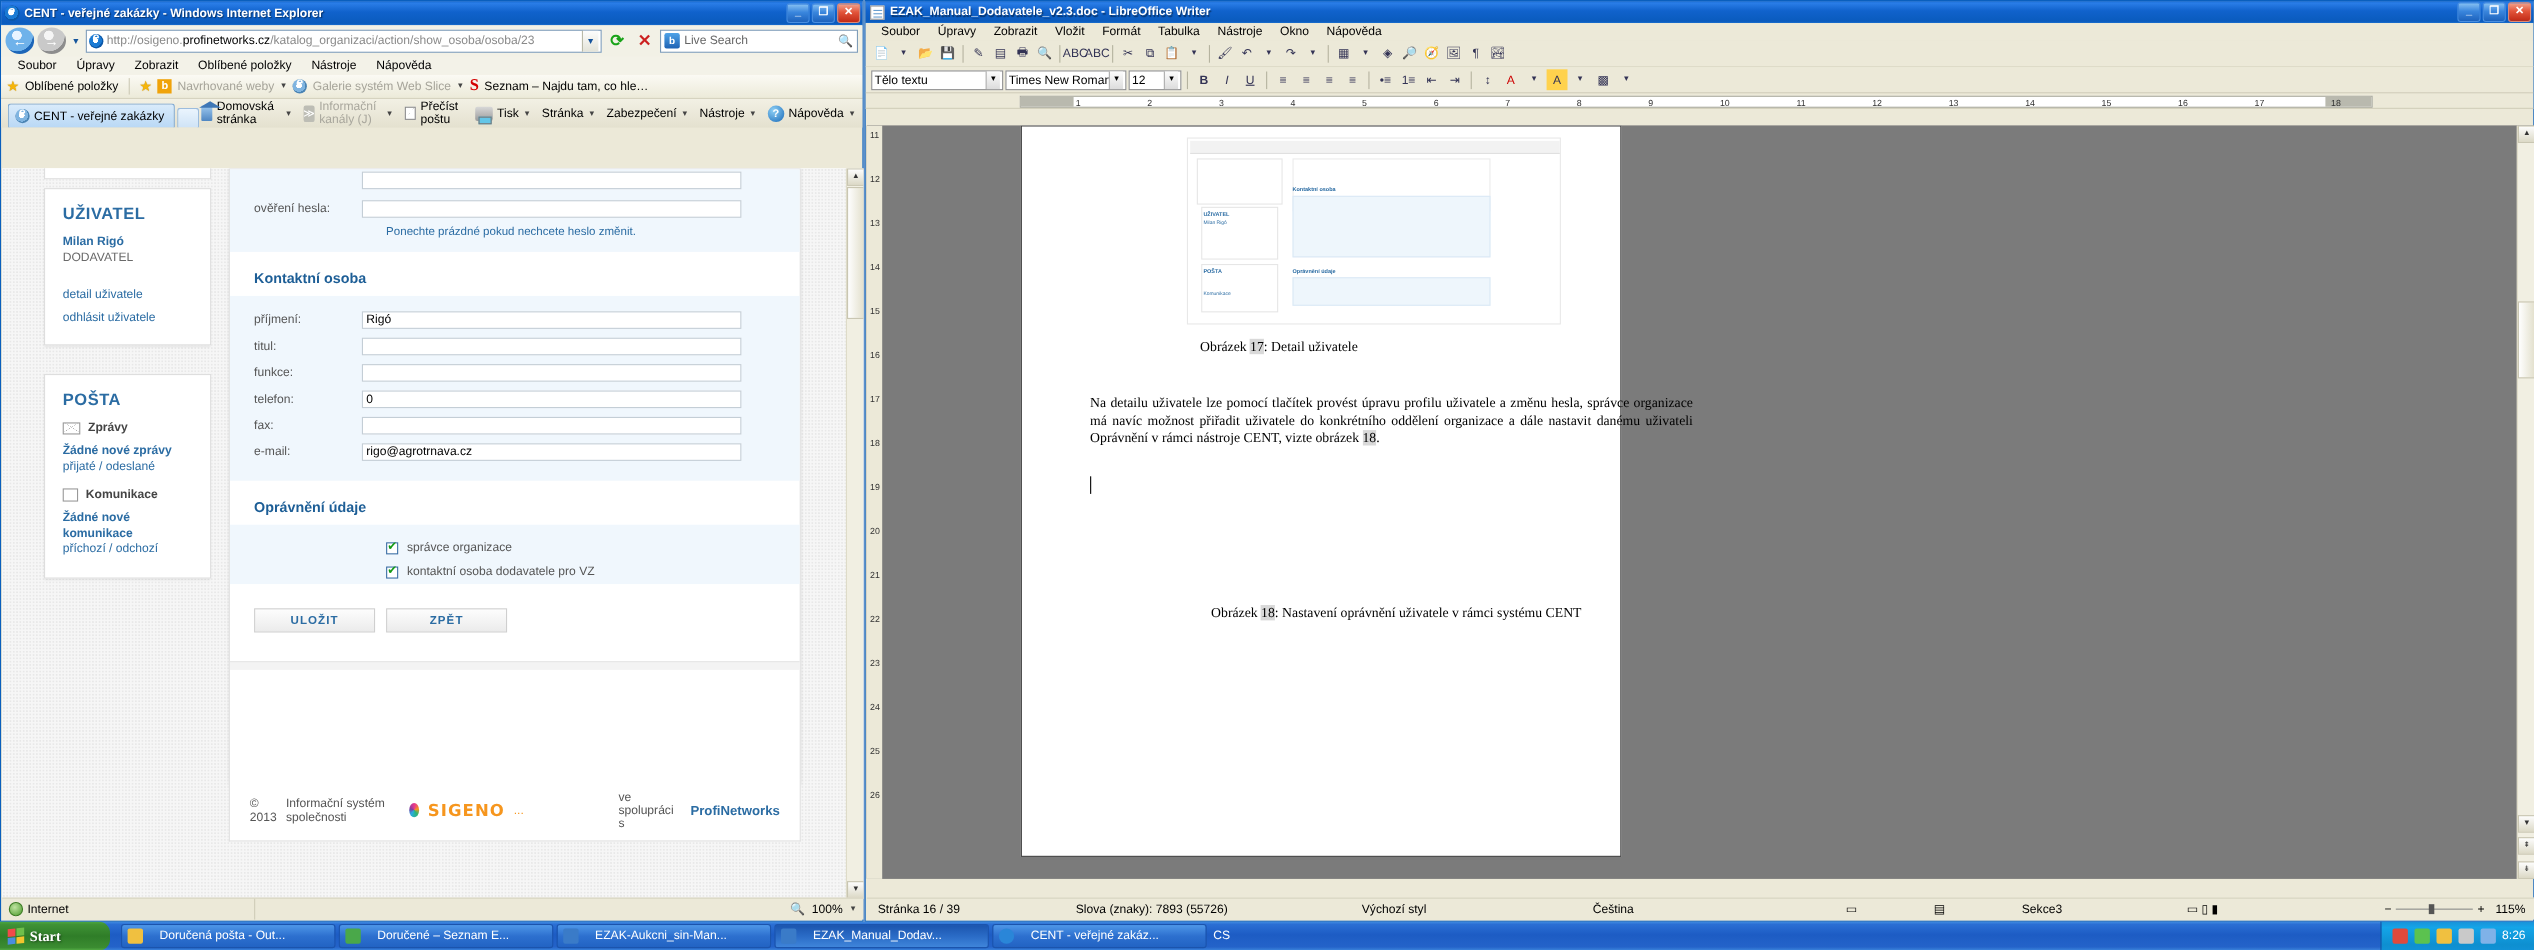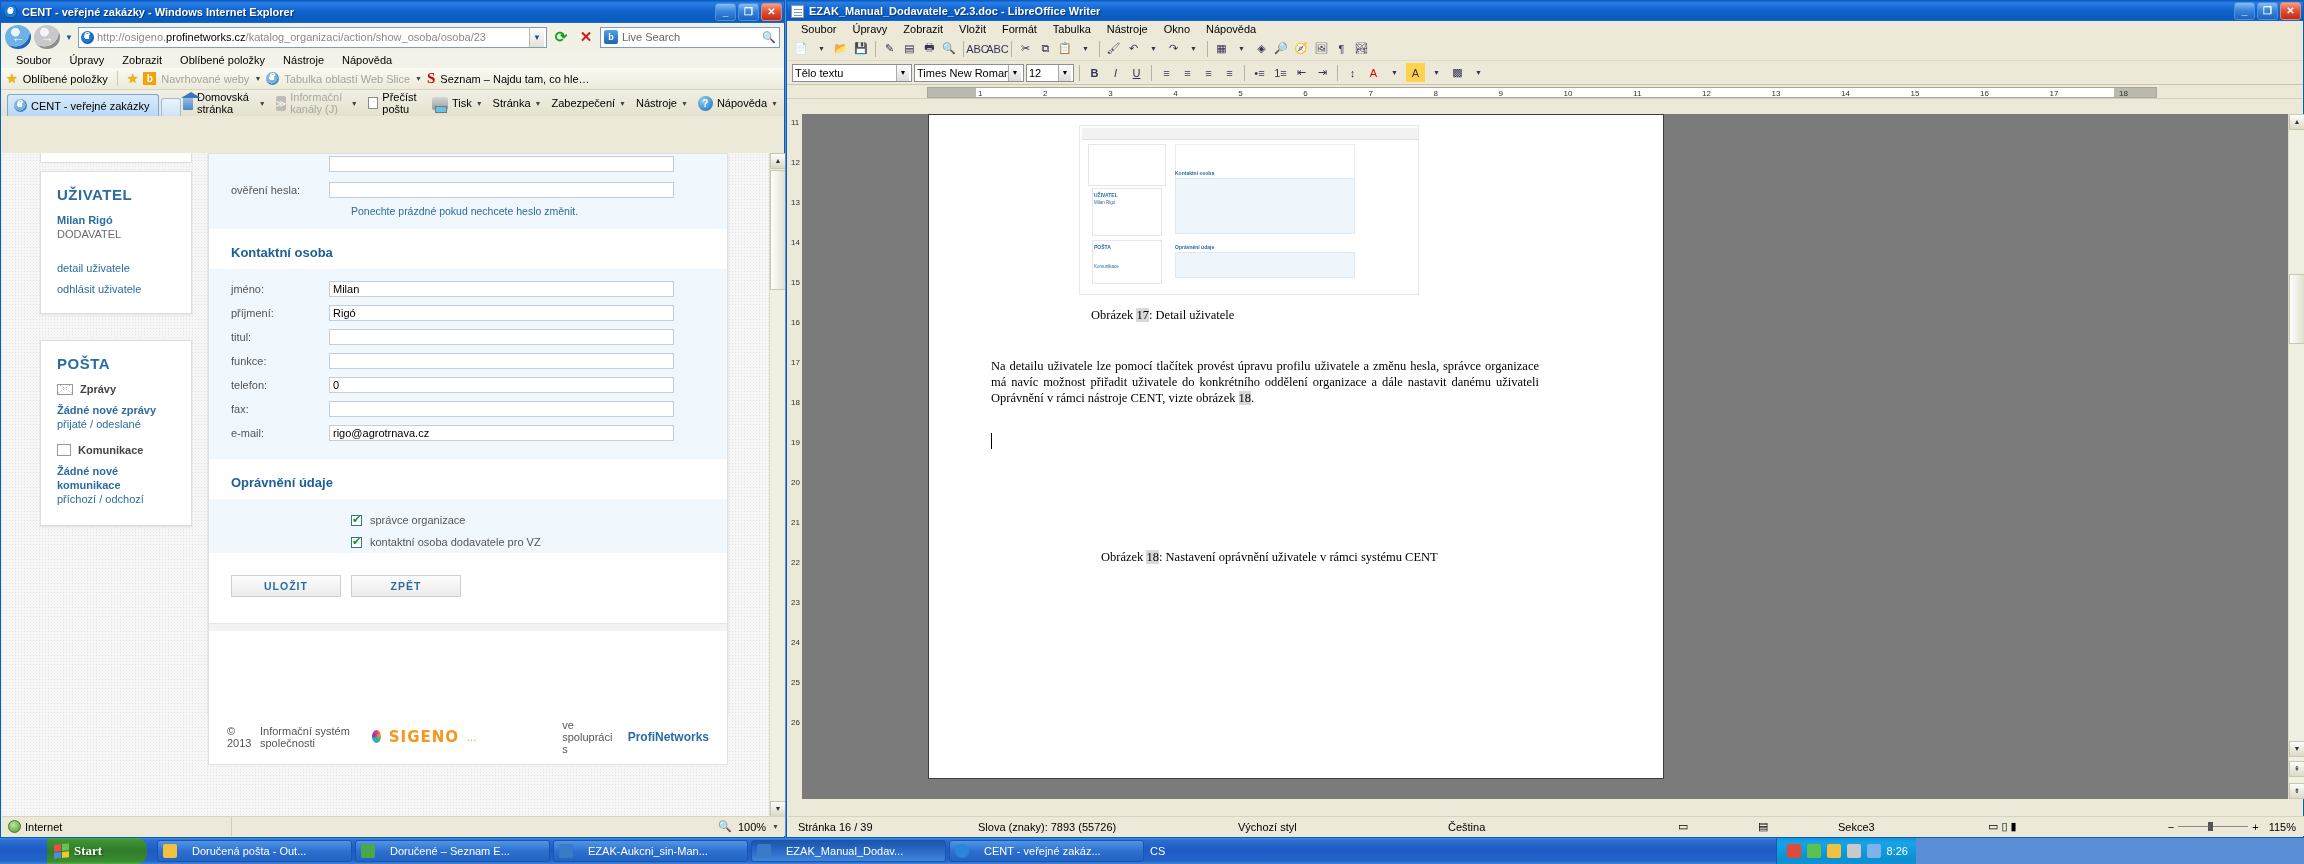--- a/index.html
+++ b/index.html
@@ -144,34 +144,34 @@
   .lo-tb2 { height:24px; background:#ece9d8; display:flex; align-items:center; padding-left:5px; gap:2px; border-bottom:1px solid #c9c6b2;}
   .combo { height:18px; background:#fff; border:1px solid #8f8f8f; display:flex; align-items:center; padding:0 2px; font-size:11px; color:#000;}
   .combo .cv{flex:1; white-space:nowrap; overflow:hidden;}
   .combo .cb{ width:13px;height:16px; background:linear-gradient(to bottom,#fcfcfc,#dcdcdc); border-left:1px solid #aaa; font-size:7px; text-align:center; line-height:16px;}
   .lo-ruler { height:14px; background:#ece9d8; position:relative; border-bottom:1px solid #d2cfbb;}
   .rule-in { position:absolute; left:140px; top:2px; width:1230px; height:11px; background:#fff; border:1px solid #a8a89a; font-size:8px; color:#333;}
   .rule-gray{position:absolute; top:0; height:100%; background:#b9b9ae;}
   .lo-body { position:absolute; left:1px; top:113px; width:1516px; height:685px; background:#7b7b7b; overflow:hidden;}
   .vruler { position:absolute; left:0; top:0; width:14px; height:100%; background:#ece9d8; font-size:8px; color:#333; }
   .vruler div{ position:absolute; left:3px; }
-  .page { position:absolute; left:140px; top:0px; width:736px; height:665px; background:#fff; border:1px solid #3c3c3c;}
+  .page { position:absolute; left:140px; top:0px; width:546px; height:665px; background:#fff; border:1px solid #3c3c3c;}
   .doc-img { position:absolute; left:150px; top:10px; width:340px; height:170px; background:#fff; border:1px solid #e8e8e8;}
   .para { position:absolute; font-family:"Liberation Serif", serif; color:#000;}
   .fignum { background:#d9d9d9; }
   .lo-rightscroll { position:absolute; right:0; top:0; width:16px; height:100%; background:#f1efe2; border-left:1px solid #dedbc8;}
   .lo-status { position:absolute; left:1px; bottom:1px; width:1516px; height:20px; background:#ece9d8; border-top:1px solid #d6d3c0; display:flex; align-items:center; font-size:11px;}
   .zoomslider { display:flex; align-items:center; gap:4px;}
   .zline { width:70px; height:1px; background:#8a8a8a; position:relative;}
   .zknob { position:absolute; left:30px; top:-4px; width:5px;height:9px; background:#555;}
 
   
-  .taskbar { position:absolute; left:0; bottom:0; width:1916px; height:26px;
+  .taskbar { position:absolute; left:0; bottom:0; width:2304px; height:26px;
      background:linear-gradient(to bottom,#3f8ae0 0%,#2b6fd4 9%,#1d5cc4 45%,#2463c9 88%,#3c85dc 100%);
-     display:flex; align-items:center;padding-left:47px; }
+     display:flex; align-items:center; }
   .startbtn { width:100px; height:26px; background:linear-gradient(to bottom,#4ba63f 0%,#3f9235 10%,#2f7d28 50%,#3b8c31 90%,#55ae46 100%);
      border-radius:0 10px 10px 0; display:flex; align-items:center; gap:5px; padding-left:7px; color:#fff; font-weight:bold; font-size:13px;
      font-family:"Liberation Serif",serif; text-shadow:1px 1px 2px rgba(0,0,0,.5);}
   .flag { width:15px;height:14px; display:grid; grid-template-columns:1fr 1fr; grid-template-rows:1fr 1fr; gap:1px; transform:skewY(-6deg);}
   .flag i{display:block;}
   .tasks { display:flex; align-items:center; gap:3px; margin-left:10px;}
   .task { width:195px; height:22px; background:linear-gradient(to bottom,#4e97e8,#2d70cf 50%,#2263c3);
      border:1px solid #1b54ad; border-radius:3px; display:flex; align-items:center; gap:15px; padding:0 5px; color:#fff; font-size:11px; overflow:hidden; white-space:nowrap;}
   .task.active { background:linear-gradient(to bottom,#1b55ae,#2a6bc6 50%,#3f85da);}
   .tico{width:14px;height:14px;border-radius:2px; flex:none;}
@@ -236,21 +236,21 @@
 
     <div class="ie-fav">
       <span class="star">★</span>
       <span class="fav-item">Oblíbené položky</span>
       <span class="sep"></span>
       <span class="star">★</span>
       <span class="bi">b</span>
       <span class="fav-item dim">Navrhované weby</span>
       <span class="arrowdn">▼</span>
       <span class="eico"></span>
-      <span class="fav-item dim">Tabulka oblastí Web Slice</span>
+      <span class="fav-item dim">Galerie systém Web Slice</span>
       <span class="arrowdn">▼</span>
       <span class="sezlogo">S</span>
       <span class="fav-item">Seznam – Najdu tam, co hle…</span>
     </div>
 
     <div class="ie-tabrow">
       <span class="tab">
         <span class="eico"></span>
         <span>CENT - veřejné zakázky</span>
       </span>
@@ -338,24 +338,20 @@
           <div class="frow" style="margin-top:8px">
             <div class="flabel">ověření hesla:</div>
             <div class="finput"></div>
           </div>
           <div class="hint">Ponechte prázdné pokud nechcete heslo změnit.</div>
         </div>
 
         <div class="sech">Kontaktní osoba</div>
 
         <div class="formband">
-          <div class="frow" style="margin-top:2px">
-            <div class="flabel">jméno:</div>
-            <div class="finput">Milan</div>
-            </div>
           <div class="frow" style="margin-top:4px">
             <div class="flabel">příjmení:</div>
             <div class="finput">Rigó</div>
             </div>
           <div class="frow" style="margin-top:4px">
             <div class="flabel">titul:</div>
             <div class="finput"></div>
             </div>
           <div class="frow" style="margin-top:4px">
             <div class="flabel">funkce:</div>

